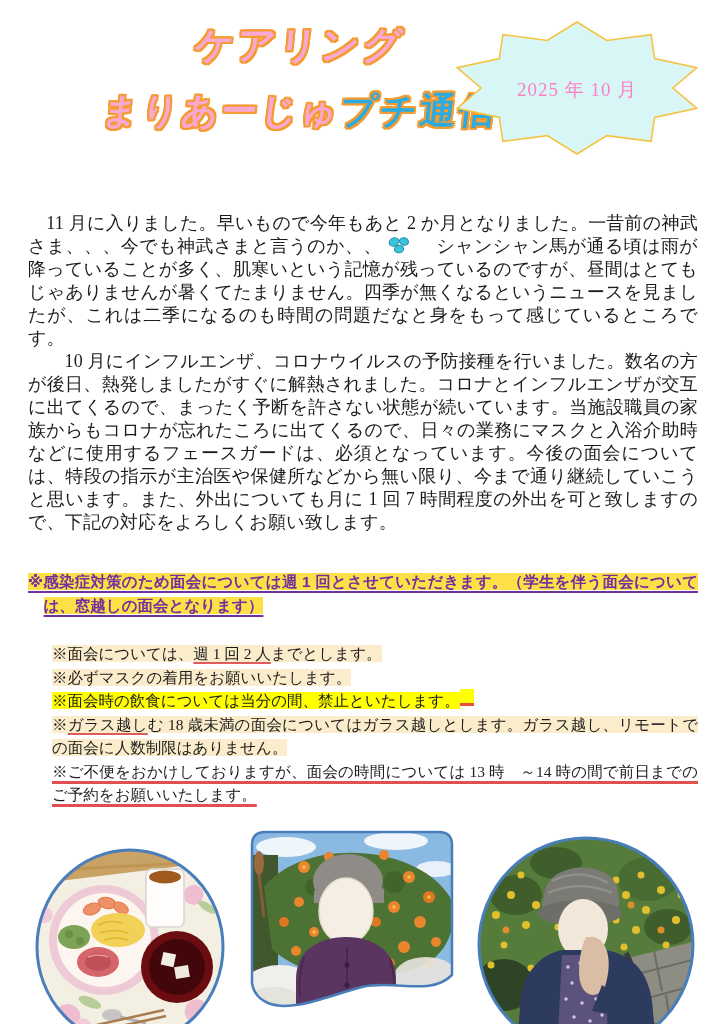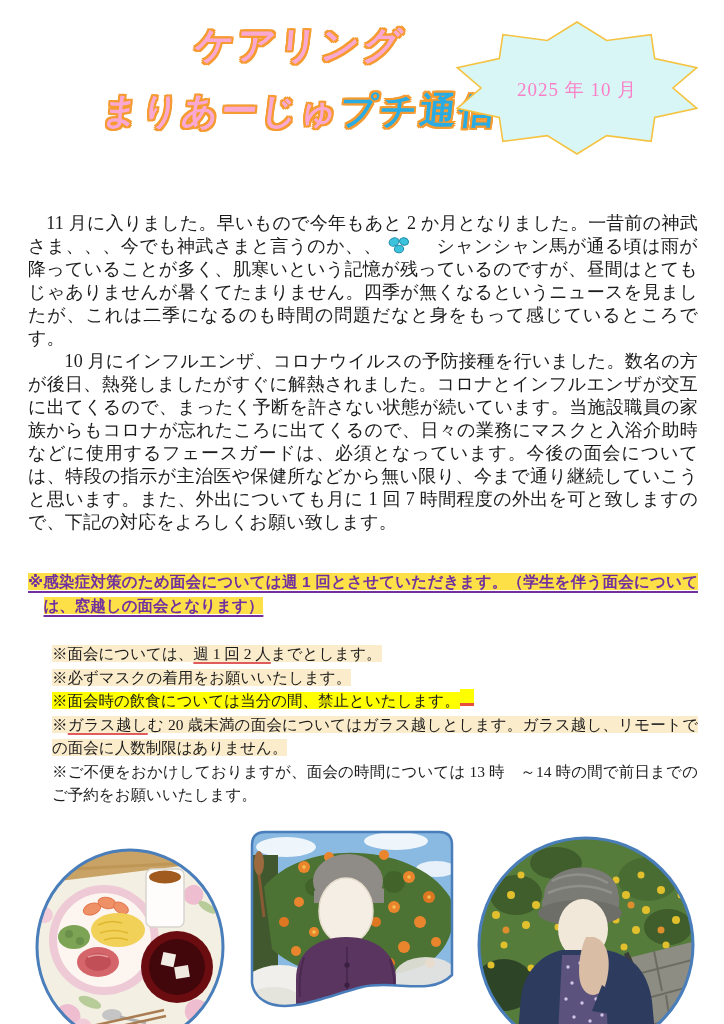--- a/index.html
+++ b/index.html
@@ -59,21 +59,21 @@
   .bg-yellow{background:#ffff00;box-decoration-break:clone;-webkit-box-decoration-break:clone;}
   .mark-red{
     text-decoration:underline;text-decoration-color:#e05c5c;
     text-decoration-thickness:2px;text-underline-offset:3px;
   }
   .trail-mark{
     display:inline-block;width:14px;height:14px;background:#ffff00;
     border-bottom:3px solid #e8503c;vertical-align:baseline;
   }
   .u-red-all{
-    text-decoration-color:#e0504f;
+    text-decoration:underline;text-decoration-color:#e0504f;
     text-decoration-thickness:2.5px;text-underline-offset:4px;margin-top:20px;
   }
 
   
   .photos{position:relative;margin-top:20px;height:230px;}
   .photo{position:absolute;}
   .photo1{left:6px;top:20px;}
   .photo2{left:216px;top:0;}
   .photo3{left:448px;top:8px;}
 </style>
@@ -109,21 +109,21 @@
 
     <div class="notice"><span class="hl-yellow">※感染症対策のため面会については週 1 回とさせていただきます。（学生を伴う面会については、窓越しの面会となります）</span></div>
 
     <div class="rules">
       <p class="rule"><span class="bg-cream"><span>※面会については、</span><span class="mark-red">週 1 回 2 人</span><span>までとします。</span></span></p>
 
       <p class="rule"><span class="bg-cream">※必ずマスクの着用をお願いいたします。</span></p>
 
       <p class="rule"><span class="bg-yellow">※面会時の飲食については当分の間、禁止といたします。</span><span class="trail-mark"></span></p>
 
-      <p class="rule"><span class="bg-cream"><span>※</span><span class="mark-red">ガラス越し</span><span>む 20 歳未満の面会についてはガラス越しとします。ガラス越し、リモートでの面会に人数制限はありません。</span></span></p>
+      <p class="rule"><span class="bg-cream"><span>※</span><span class="mark-red">ガラス越し</span><span>む 18 歳未満の面会についてはガラス越しとします。ガラス越し、リモートでの面会に人数制限はありません。</span></span></p>
 
 
 
       <p class="rule"><span class="u-red-all">※ご不便をおかけしておりますが、面会の時間については 13 時　～14 時の間で前日までのご予約をお願いいたします。</span></p>
     </div>
 
     <div class="photos">
 
       <div class="photo photo1">
         <svg width="192" height="200" viewBox="0 0 192 200">

